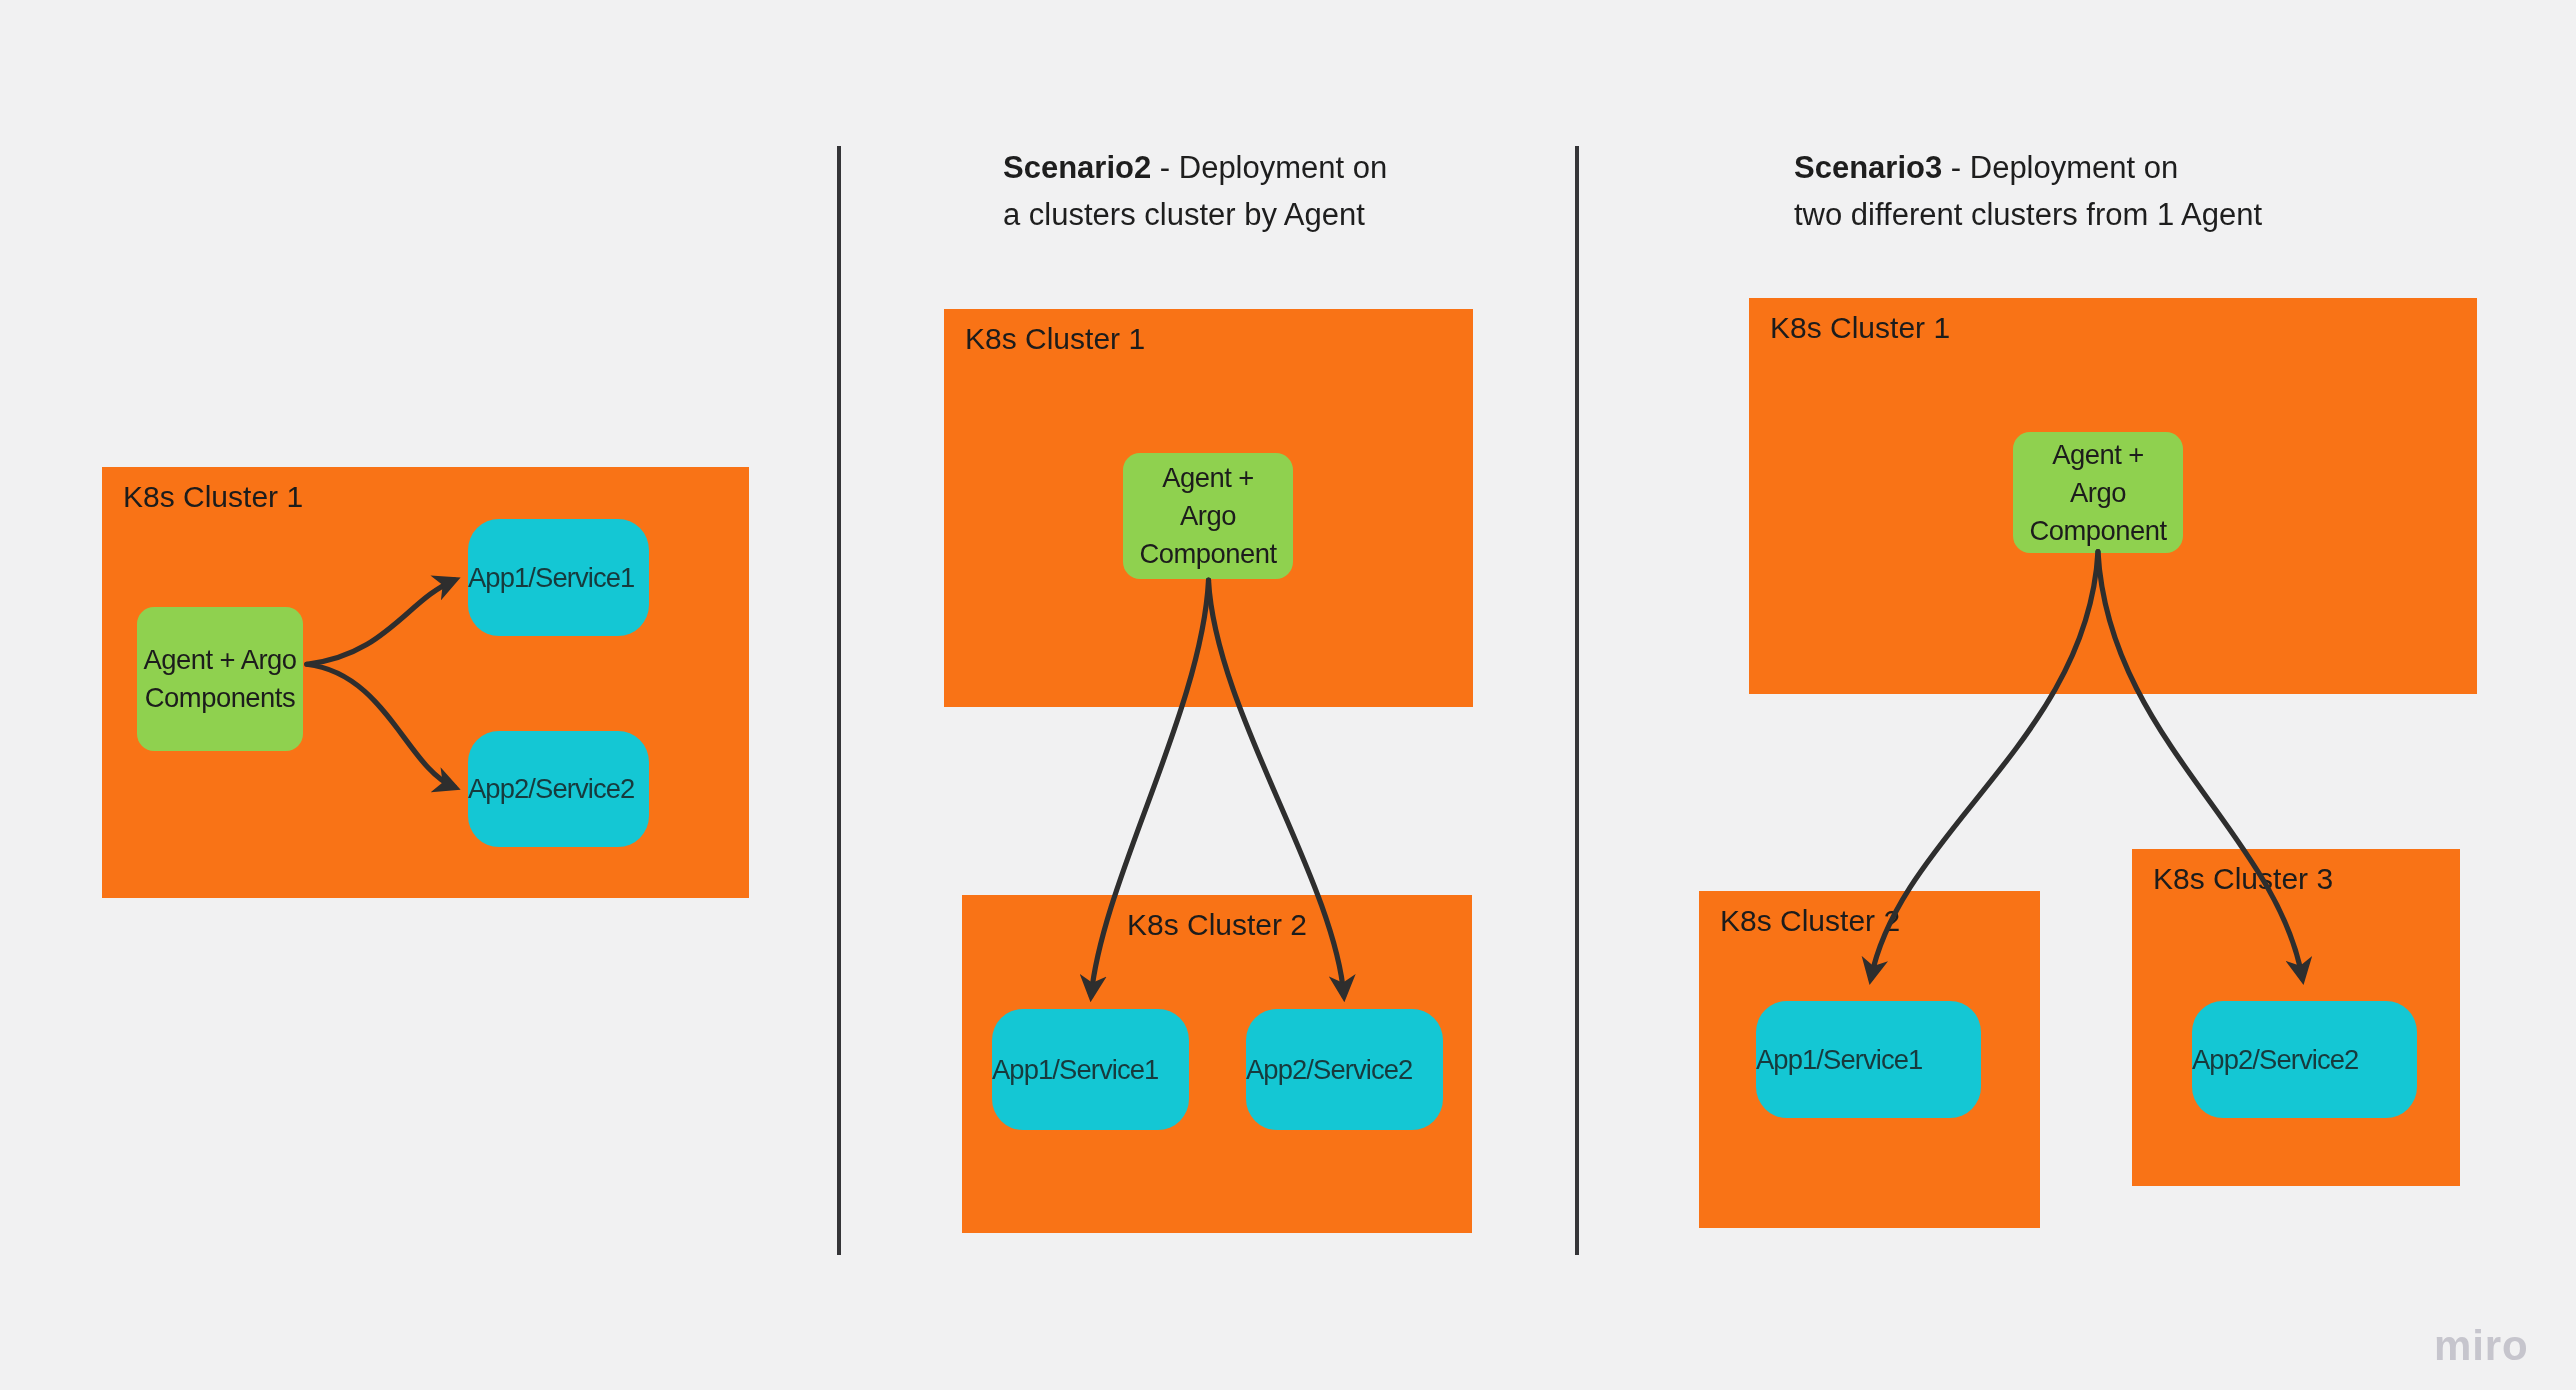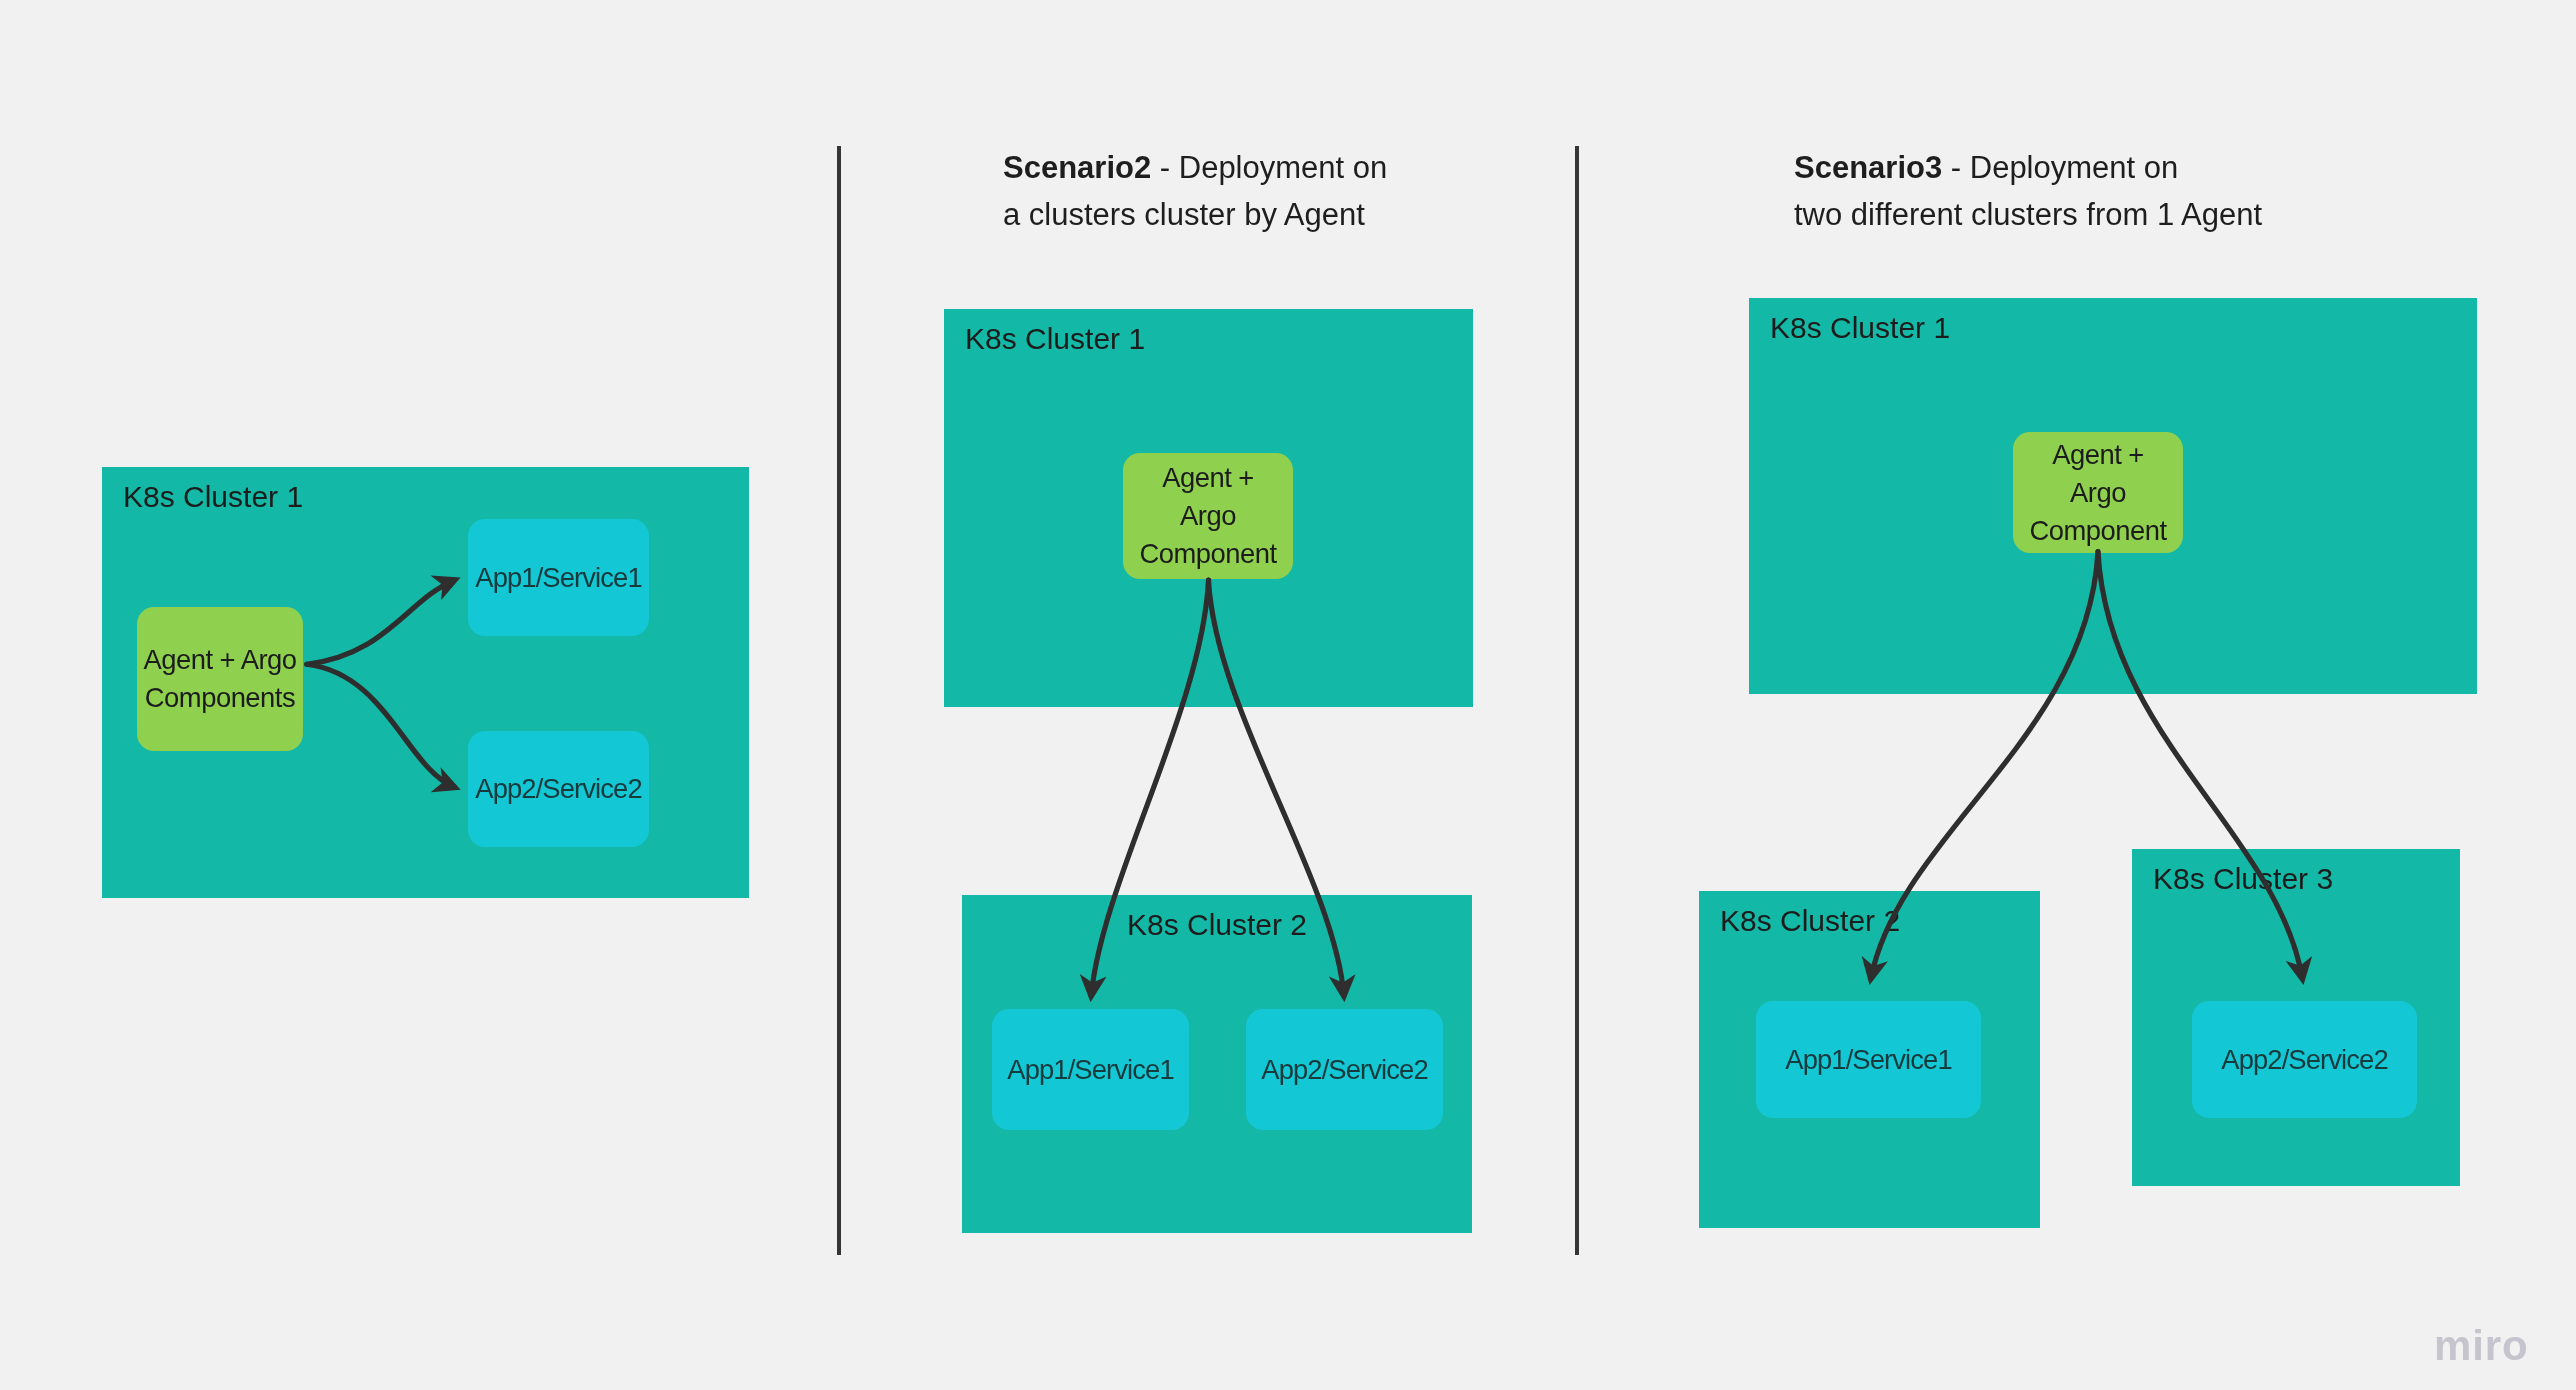--- a/index.html
+++ b/index.html
@@ -19,21 +19,21 @@
 
   
   .scenario-title {
     font-size: 31px; line-height: 47px;
     color: #1e1e1e; white-space: nowrap;
   }
   .scenario-title .bold { font-weight: 700; }
 
   
   .cluster {
-    background: #14b8a6;
+    background: #f97316;
   }
   .cluster-label {
     font-size: 30px; line-height: 34px;
     color: #1c1c1c;
     padding: 13.2px 0 0 21px;
   }
   .cluster-label.centered { text-align: center; padding-left: 0; }
 
   
   .node-agent {
@@ -43,22 +43,22 @@
     align-items: center; justify-content: center;
     text-align: center;
     font-size: 27.4px; line-height: 38px;
     letter-spacing: -0.5px;
     color: #1c1c1c;
   }
 
   
   .node-app {
     background: #14c7d4;
-    border-radius: 17px;
-    display: flex; align-items: center; justify-content: center;
+    border-radius: 31px;
+    display: flex; align-items: center; justify-content: flex-start;
     text-align: center;
     font-size: 27.4px;
     letter-spacing: -0.9px;
     color: #123b3f;
     color: #173a3d;
   }
 
   
   .divider {
     width: 3.8px;

